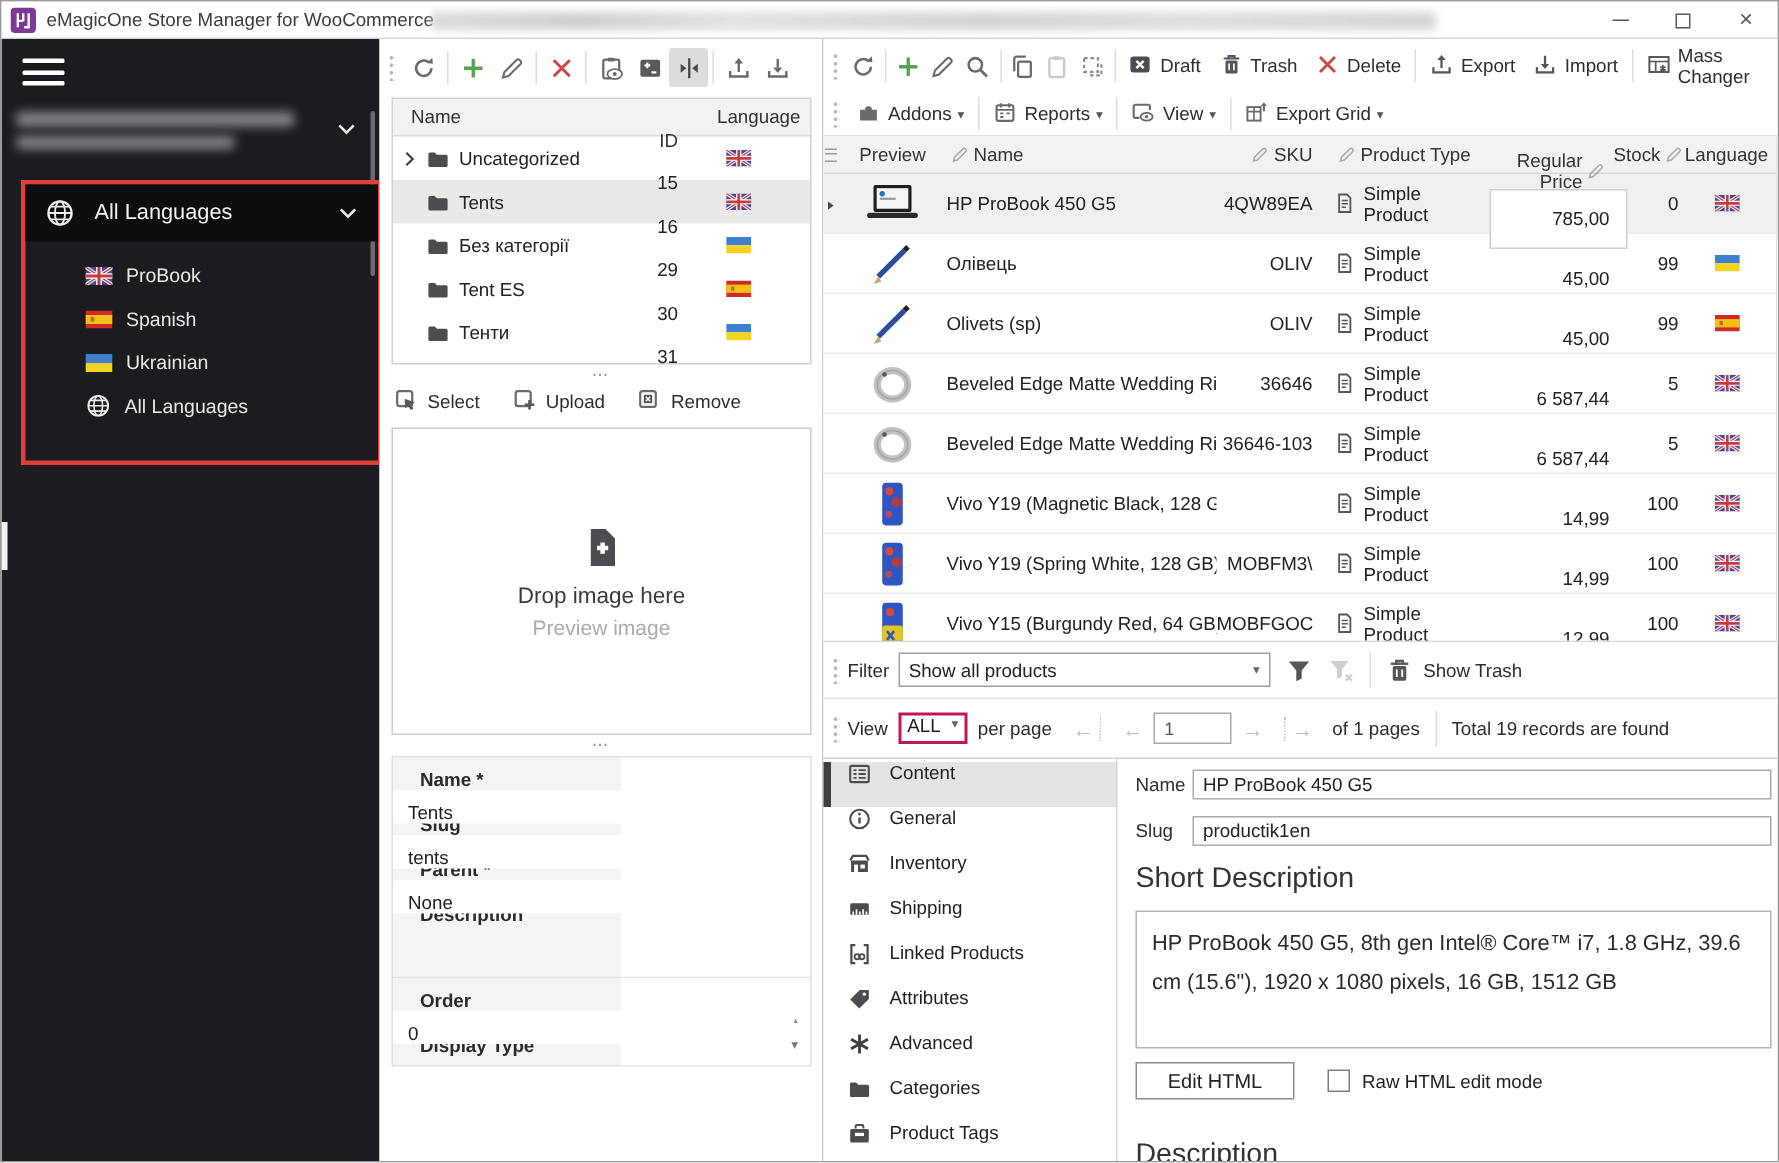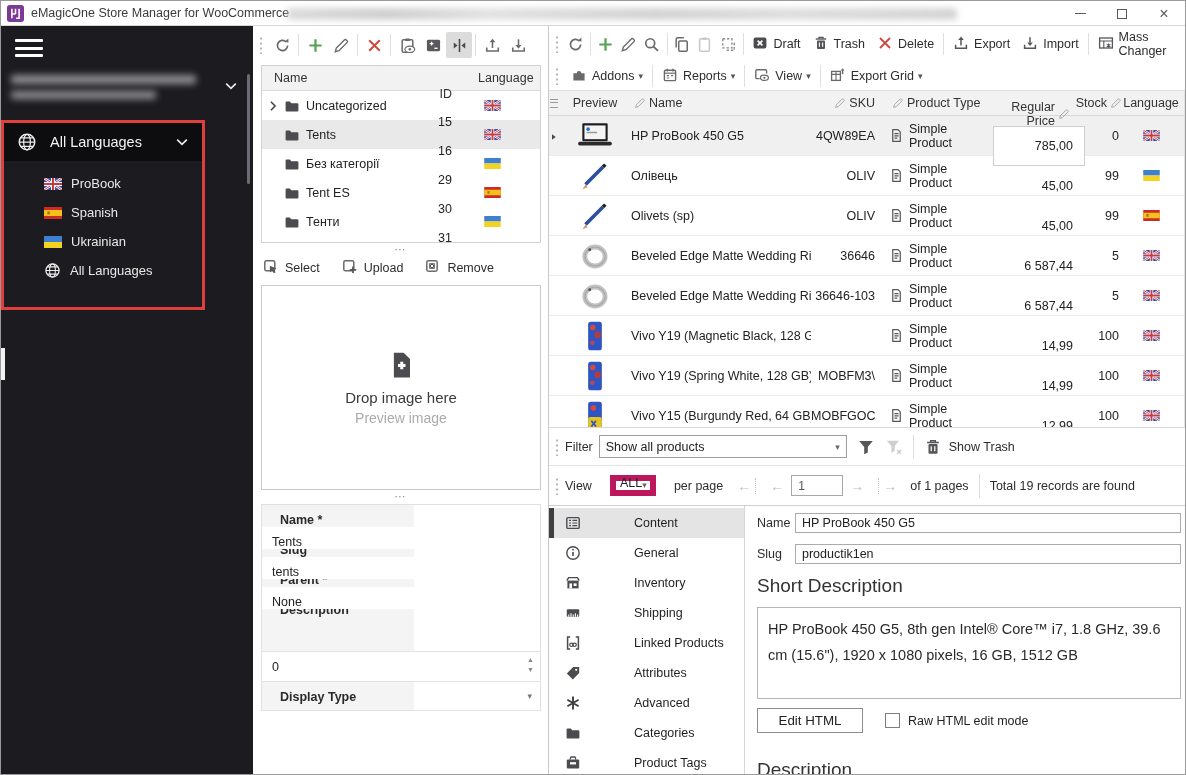--- a/index.html
+++ b/index.html
@@ -25,21 +25,21 @@
   
   .sidebar { position:relative; width:252px; background:#1c1c20; flex:0 0 auto; }
   .hamburger { position:absolute; left:14px; top:11px; width:28px; height:22px; display:flex; flex-direction:column; justify-content:space-between; padding:2px 0; cursor:pointer; }
   .hamburger .hb { height:3px; background:#fff; border-radius:1px; }
   .side-blur { position:absolute; left:10px; top:47px; width:212px; height:30px; }
   .side-blur .l1,.side-blur .l2 { position:absolute; border-radius:2px; background:#8e8e94; filter:blur(3.5px); }
   .side-blur .l1 { left:0; top:2px; width:185px; height:9px; }
   .side-blur .l2 { left:0; top:18px; width:145px; height:8px; }
   .side-chev { position:absolute; right:14px; top:52px; width:16px; height:16px; }
   .side-scroll { position:absolute; right:3px; top:48px; width:3px; height:110px; background:#7e7e84; border-radius:2px; opacity:.8; }
-  .lang-box { position:absolute; left:0; top:94px; width:204px; height:190px; border:3px solid #e0403b; }
+  .lang-box { position:absolute; left:13px; top:94px; width:241px; height:190px; border:3px solid #e0403b; }
   .lang-head { height:38px; background:#0d0d10; display:flex; align-items:center; cursor:pointer; }
   .lang-head .g { width:20px; height:20px; margin-left:13px; }
   .lang-head .g svg { width:100%; height:100%; }
   .lang-head .lbl { margin-left:13px; font-size:14.5px; color:#f2f2f2; }
   .lang-head .ch { margin-left:auto; margin-right:12px; width:16px; height:16px; }
   .lang-list { padding-top:8px; }
   .lang-item { height:29px; display:flex; align-items:center; cursor:pointer; }
   .lang-item .fl { width:18px; height:12px; margin-left:40px; flex:0 0 auto; }
   .lang-item .fl svg { width:100%; height:100%; display:block; }
   .lang-item .fl.globe { width:17px; height:17px; }
@@ -135,30 +135,30 @@
   .filter-row { height:38px; display:flex; align-items:center; border-top:1px solid #d8d8d8; padding-left:4px; }
   .fselect { width:248px; height:23px; border:1px solid #9e9e9e; display:flex; align-items:center; padding:0 6px; margin-left:6px; cursor:pointer; background:#fff; }
   .fselect .v { flex:1; color:#222; }
   .fselect .cr { font-size:9px; color:#666; }
   .f-ic { width:18px; height:18px; margin-left:10px; cursor:pointer; }
   .f-ic svg { width:100%; height:100%; }
   .vsep { width:1px; height:24px; background:#ddd; margin:0 10px; }
   .lab { color:#2d2d2d; }
 
   .pag-row { height:40px; display:flex; align-items:center; border-top:1px solid #e5e5e5; padding-left:4px; }
-  .pselect { width:46px; height:21px; border:6px solid #be185d; display:flex; align-items:flex-end; padding:0 4px; margin:0 18px; cursor:pointer; background:#fff; }
+  .pselect { width:46px; height:21px; border:2px solid #be185d; display:flex; align-items:flex-start; padding:0 4px; margin:0 7px; cursor:pointer; background:#fff; }
   .pselect .v { flex:1; }
   .pg-btn { color:#bdbdbd; font-size:14px; margin:0 7px; cursor:default; }
   .pg-btn.dotl { border-left:1px dotted #c4c4c4; padding-left:4px; }
   .pg-btn.dotr { border-right:1px dotted #c4c4c4; padding-right:4px; }
   .pg-input { width:52px; height:21px; border:1px solid #a8a8a8; padding:0 6px; font-size:12px; color:#555; font-family:inherit; }
 
   .bottom { flex:1; display:flex; border-top:1px solid #cfcfcf; min-height:0; }
   .tabcol { width:196px; flex:0 0 auto; border-right:1px solid #d6d6d6; padding-top:2px; }
-  .tab-item { height:30px; display:flex; align-items:center; cursor:pointer; position:relative;gap:41px; }
+  .tab-item { height:30px; display:flex; align-items:flex-start; cursor:pointer; position:relative; }
   .tab-item.sel { background:#e4e4e4; }
   .tab-item.sel::before { content:""; position:absolute; left:0; top:0; width:5px; height:100%; background:#3f3f42; }
   .tab-item .ic { width:16px; height:16px; margin-left:16px; flex:0 0 auto; }
   .tab-item .ic svg { width:100%; height:100%; }
   .tab-item .t { margin-left:12px; color:#1f1f1f; }
 
   .detail { flex:1; padding:7px 13px 0 12px; overflow:hidden; }
   .d-row { display:flex; align-items:center; margin-bottom:11px; }
   .d-lab { width:38px; color:#2d2d2d; flex:0 0 auto; }
   .d-input { flex:1; height:20px; border:1px solid #ababab; padding:0 6px; font-size:12.5px; font-family:inherit; color:#222; }
@@ -500,20 +500,21 @@
           </div>
           <div class="f-row h30">
             <div class="f-lab">Parent *</div>
             <div class="f-val"><span>None</span><span class="f-caret">▾</span></div>
           </div>
           <div class="f-row h57">
             <div class="f-lab">Description</div>
             <div class="f-val"><span></span></div>
           </div>
           <div class="f-row h30">
+            <div class="f-lab">Order</div>
             <div class="f-val"><span>0</span><span class="f-spin">
                 <span>▲</span>
                 <span>▼</span>
               </span></div>
           </div>
           <div class="f-row h29">
             <div class="f-lab">Display Type</div>
             <div class="f-val"><span></span><span class="f-caret">▾</span></div>
           </div>
         </div>

